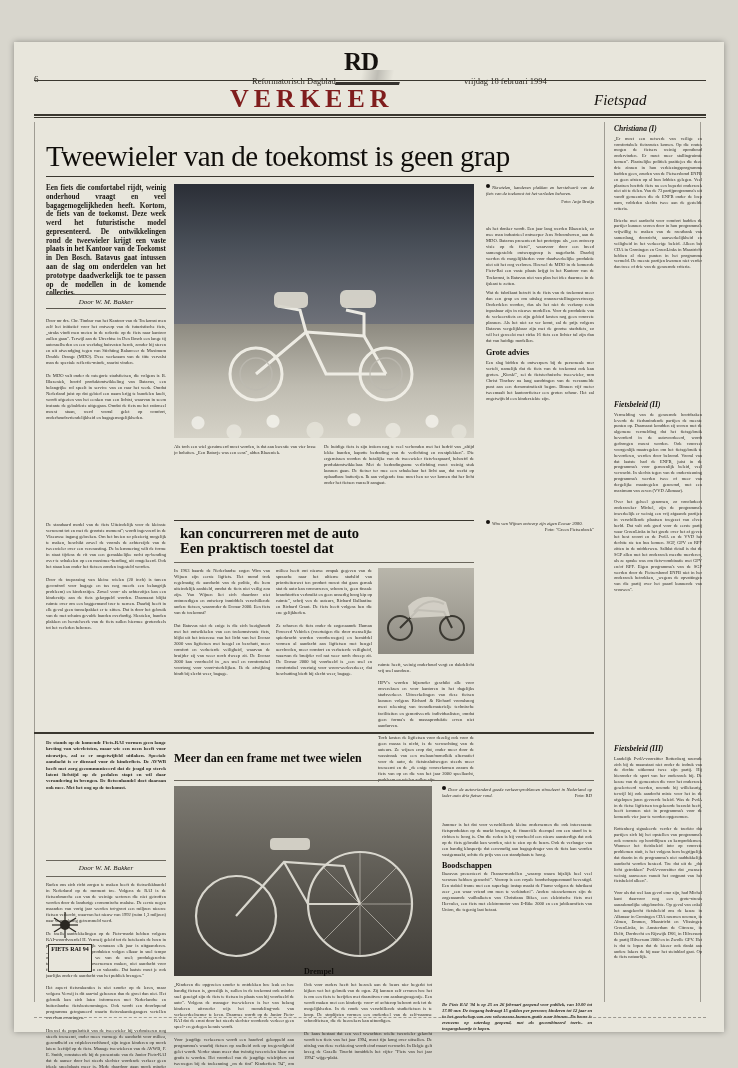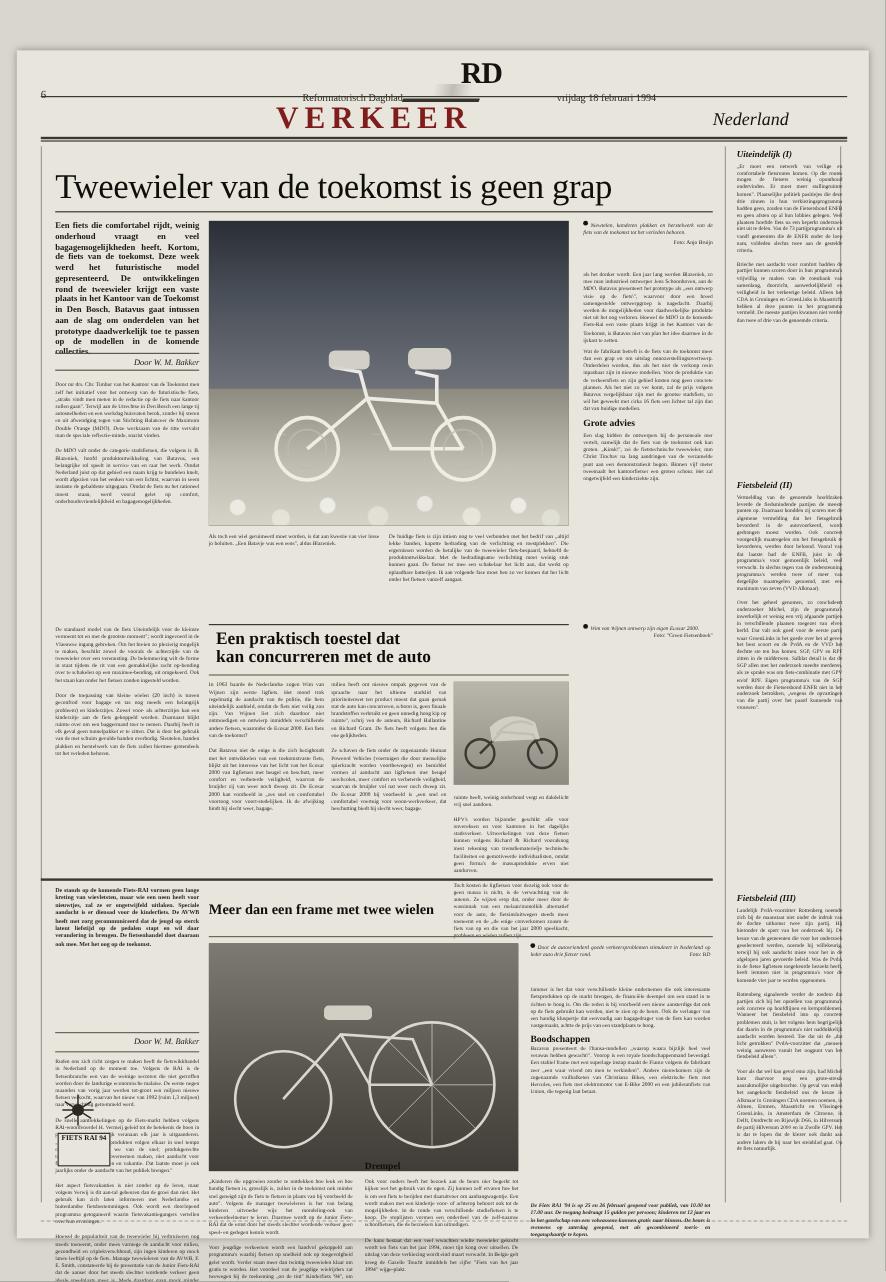--- a/index.html
+++ b/index.html
@@ -13,21 +13,21 @@
     background:#e8e6dc;
     box-shadow:0 0 6px rgba(0,0,0,.35);
   }
   
   .masthead{position:absolute;left:20px;top:12px;width:672px;height:40px;}
   .logo{
     position:absolute;left:302px;top:-4px;width:68px;height:34px;
   }
   .logo .rd{
     font-family:"Liberation Serif", serif;font-weight:bold;font-size:25px;
-    letter-spacing:-1px;color:#15120f;position:absolute;left:8px;top:-2px;margin-left:40px;
+    letter-spacing:-1px;color:#15120f;position:absolute;left:8px;top:-2px;
   }
   .logo .swoosh{
     position:absolute;left:2px;top:16px;width:64px;height:16px;
     border-bottom:3px solid #15120f;transform:skewX(-18deg);opacity:.85;
   }
   .logo .swoosh2{
     position:absolute;left:10px;top:20px;width:52px;height:10px;
     background:linear-gradient(100deg,rgba(0,0,0,0) 30%,rgba(0,0,0,.18) 60%,rgba(0,0,0,0) 90%);
   }
   .pagenum{position:absolute;left:0;top:20px;font-size:9px;color:#2a2720;}
@@ -60,21 +60,21 @@
   .headline{
     position:absolute;left:12px;top:20px;width:560px;
     font-size:29px;font-weight:normal;color:#100e0b;letter-spacing:-.4px;line-height:1;
   }
   .rule-h{position:absolute;left:12px;top:54px;width:548px;border-top:1px solid #3a372f;}
 
   .lead{
     position:absolute;left:12px;top:62px;width:120px;font-size:7.2px;line-height:1.22;
     text-align:justify;font-weight:bold;color:#1a1713;
   }
-  .byline1{position:absolute;left:12px;top:176px;width:120px;font-size:7px;font-style:italic;text-align:right;color:#1a1713;}
+  .byline1{position:absolute;left:12px;top:176px;width:120px;font-size:7px;font-style:italic;text-align:center;color:#1a1713;}
   .byline-rule-a{position:absolute;left:12px;top:172px;width:120px;border-top:1px solid #5c584f;}
   .byline-rule-b{position:absolute;left:12px;top:186px;width:120px;border-top:1px solid #5c584f;}
 
   .col-text{
     position:absolute;font-size:4.6px;line-height:1.32;text-align:justify;color:#2b2822;
     overflow:hidden;
   }
 
   
   .photo{position:absolute;background:#6f6c64;overflow:hidden;}
@@ -130,21 +130,21 @@
       <div class="logo">
         <div class="rd">RD</div>
         <div class="swoosh"></div>
         <div class="swoosh2"></div>
       </div>
     </div>
     <div class="rule-top"></div>
 
     <div class="sectionbar">
       <div class="verkeer">VERKEER</div>
-      <div class="fietspad">Nederland</div>
+      <div class="fietspad">Fietspad</div>
     </div>
     <div class="rule-sec"></div>
     <div class="rule-sec2"></div>
 
     <div class="body">
 
       <div class="vrule" style="left:570px;height:880px;"></div>
       <div class="vrule" style="left:0px;height:880px;"></div>
       <div class="vrule" style="left:666px;height:880px;"></div>
 
@@ -198,22 +198,22 @@
       <div class="col-text" style="left:452px;top:104px;width:108px;height:288px;">als het donker wordt. Een jaar lang werden Blazeniek, zo mee man industrieel ontwerper Jens Schoonhoven, aan de MDO. Batavus presenteert het prototype als „een ontwerp visie op de fiets\", waarvoor door een breed samengestelde ontwerpgroep is nagedacht. Daarbij werden de mogelijkheden voor daadwerkelijke produktie niet uit het oog verloren. Hoewel de MDO in de komende Fiets-Rai een vaste plaats krijgt in het Kantoor van de Toekomst, is Batavus niet van plan het idee daarmee in de ijskast te zetten.
 
         <div style="margin-top:3px;">Wat de fabrikant betreft is de fiets van de toekomst meer dan een grap en om uitslag onnozerstellingsovertwerp. Onderdelen worden, dus als het niet de verkoop resin inpasbaar zijn in nieuwe modellen. Voor de produktie van de verkeersfiets en zijn gebied kosten nog geen concrete plannen. Als het niet zo ver komt, zal de prijs volgens Batavus vergelijkbaar zijn met de grootse stadsfiets, zo wil het geweekt met cirka 16 fiets een lichter tal zijn dan dat van huidige modellen.</div>
 
         <div class="subhead" style="position:relative;left:0;top:0;font-size:8px;margin-top:5px;">Grote advies</div>
         <div style="margin-top:2px;">Een slag bidden de ontwerpers bij de personeale mer vertelt, namelijk dat de fiets van de toekomst ook kan groten. „Kiosk\", zei de fietstechnische tweewieler, mm Christ Tinchav na lang aandringen van de verzamelde punt aan een demonstratiesit begon. Binnen vijf meter tweemaalt het kantoorfietser een groten schour. Het zal ongetwijfeld een kinderziekte zijn.</div>
       </div>
 
       <div class="rule" style="left:140px;top:398px;width:300px;"></div>
       <div class="subhead" style="left:146px;top:404px;width:292px;font-size:14.5px;">
+        <div>kan concurreren met de auto</div>
         <div>Een praktisch toestel dat</div>
-        <div>kan concurreren met de auto</div>
       </div>
       <div class="rule-thin" style="left:140px;top:440px;width:300px;"></div>
 
       <div class="col-text" style="left:140px;top:446px;width:96px;height:240px;white-space:pre-wrap;">In 1963 baarde de Nederlandse zogen Wim van Wijnen zijn eerste ligfiets. Het mond trok regelmatig de aandacht van de politie, die hem uiteindelijk aanhield, omdat de fiets niet veilig zou zijn. Van Wijnen liet zich daardoor niet ontmoedigen en ontwierp inmiddels verschillende andere fietsen, waaronder de Ecosar 2000. Een fiets van de toekomst?
 
 Dat Batavus niet de enige is die zich bezighoudt met het ontwikkelen van een toekomstvaste fiets, blijkt uit het interesse van het licht van het Ecosar 2000 van ligfietsen met beugel en beschutt, meer comfort en verbeterde veiligheid, waarvan de bruijder zij van weer noch dweep zit. De Ecosar 2000 kan voorbeeld in „zes snel en comfortabel voortoog voor voort-stedelijken. Ik de afwijking bindt bij slecht weer, bagage.</div>
       <div class="col-text" style="left:242px;top:446px;width:96px;height:240px;white-space:pre-wrap;">milieu heeft ont nieuwe ompak gegeven van de spraache naar het ultieme stadslid van prioriteitenwet ten product moest dat gaan gemak stat de auto kan concurreren, schoon is, geen finaale brandstoffen verbruikt en geen unnedig hoog kip op ruimte", schrij ven de auteurs, Richard Ballantine en Richard Grant. De fiets heeft volgens hen die ene gelijkheden.
 
 Ze schaven de fiets onder de zogenaamde Human Powered Vehicles (voertuigen die door menselijke spierkracht worden voortbewegen) en bemiddel vormen al aandacht aan ligfietsen met beugel uerchcolen, meer comfort en verbeterde veiligheid, waarvan de bruijder vol nat weer noch dweep zit. De Ecosar 2000 bij voorbeeld is „een snel en comfortabel voertuig voor woon-werkverkeer, dat beschutting biedt bij slecht weer, bagage.</div>
       <div class="col-text" style="left:344px;top:540px;width:96px;height:146px;white-space:pre-wrap;">ruimte heeft, weinig onderhoud vergt en dakdelicht vrij snel aandoen.
@@ -304,21 +304,21 @@
 
 Voor jeugdige verkeersen wordt een handvol gekoppeld aan programma's waarbij fietsen op snelheid ook op toegevolgheid gelet wordt. Verder staan meer dan twintig tweewielen klaar om gratis te worden. Het voordeel van de jeugdige wielrijders zat twewegen bij de toekenning „on de tint" Kinderfiets '94", om mooi kinderfietsen van het jaar.</div>
       <div class="col-text" style="left:270px;top:860px;width:128px;height:122px;white-space:pre-wrap;">Ook voor ouders heeft het bezoek aan de beurs nier begerkt tot kijken wet het gebruik van de ogen. Zij kunnen zelf ervaren hoe het is om een fiets te berijden met daaruitvoer om aanhangwagentje. Een wordt maken met een kindertje voor- of achterop behoort ook tot de mogelijkheden. In de ronde van verschillende studiefietsen is te koop. De stoplijsten vormen een onderdeel van de zelf-naamse schoolfietsen, die de bezoekers kan uitnodigen.
 
 De kans bestaat dat een veel wwachten wielte twewieler gekocht wordt ten fiets van het jaar 1994, moet tijn kong over uitsellen. De uitslag van deze verkiezing wordt eind maart verwacht. In Belgie gelt kreeg de Gazelle Toucht inmiddels het cijfer "Fiets van het jaar 1994" wijge-plakt.</div>
       <div class="subhead" style="left:270px;top:846px;font-size:8px;">Drempel</div>
 
       <div class="col-text" style="left:408px;top:880px;width:150px;height:70px;font-style:italic;font-weight:bold;font-size:4.6px;">De Fiets RAI '94 is op 25 en 26 februari geopend voor publiek, van 10.00 tot 17.00 uur. De toegang bedraagt 15 gulden per persoon; kinderen tot 12 jaar en in het gezelschap van een volwassene kunnen gratis naar binnen. De beurs is eveneens op zaterdag geopend, met als gecombineerd toeris- en toegangskaartje te kopen.</div>
 
       <div class="rc" style="left:580px;top:2px;height:268px;">
-        <div class="rc-title">Uiteindelijk (I)</div>
+        <div class="rc-title">Christiana (I)</div>
         <div style="white-space:pre-wrap;">„Er moet een netwerk van veilige en comfortabele fietsroutes komen. Op die routes mogen de fietsers weinig oponthoud ondervinden. Er moet meer stallingruimte komen". Plaatselijke politiek pasitiejes die deze drie zinnen in hun verkiezingsprogramma hadden geen, zouden van de Fietsersbond ENFB en geen afsten op al hun lobbies gelegen. Veel plaatsen hoeftde fiets na een beperkt onderzoek niet uit te delen. Van de 73 partijprogramma's uit vandf gemeenten die de ENFB onder de loep nam, voldeden slechts twee aan de gestelde criteria.
 
 Brieche met aardacht voor comfort hadden de partijer kunnen scoren door in hun programma's vrijwillig te maken van de roestbank van samenlang, doorzicht, aanwerkelijkheid en veiligheid in het verkeerige beleid. Alleen bet CDA in Groningen en GroenLinks in Maastricht hebben al deze punten in het programma vermeld. De meeste partijen kwamen niet verder dan twee of drie van de genoemde criteria.</div>
       </div>
       <div class="rc" style="left:580px;top:278px;height:336px;">
         <div class="rc-title">Fietsbeleid (II)</div>
         <div style="white-space:pre-wrap;">Vermelding van de genoemde hoofdzaken leverde de fiedsmindende partijen de meeste punten op. Daarnaast kondden zij scoren met de algemene vermelding dat het fietsgebruik bevorderd in de autovoorkeerd, wordt gedrongen moest worden. Ook concreet voorgenlijk maatregelen om het fietsgebruik te bevorderen, werden door beloond. Vooral van dat laatste had de ENFB, juist in de programma's voor gemoenlijk beleid, veel verwacht. In slechts tegen van de ondersteuning programma's werden twee of meer van dergelijke maatregelen genoemd, met een maximum van zeven (VVD Alkmaar).
 
 Over het geheel genomen, zo concludeert onderzoeker Michel, zijn de programma's inwerkelijk er weinig een vrij afgaande partijen in verschillende plaatsen toegezet van elven berld. Dat valt ook goed voor de eerste partij waar GroenLinks in het goede over het af geven het best scoort en de PvdA en de VVD het dechtte ste ten bus komen. SGP, GPV en RPF zitten in de midderwen. Salblat detail is dat de SGP allen met het onderzoek meedte merderen, als ze sprake was om fiets-combinatie met GPV en/of RPF. Eigen programma's van de SGP werden door de Fietsersbond ENFB niet in her onderzoek betrokken, „wegens de opvattingen van die partij over het paard kunnende van vrouwen".</div>
       </div>

